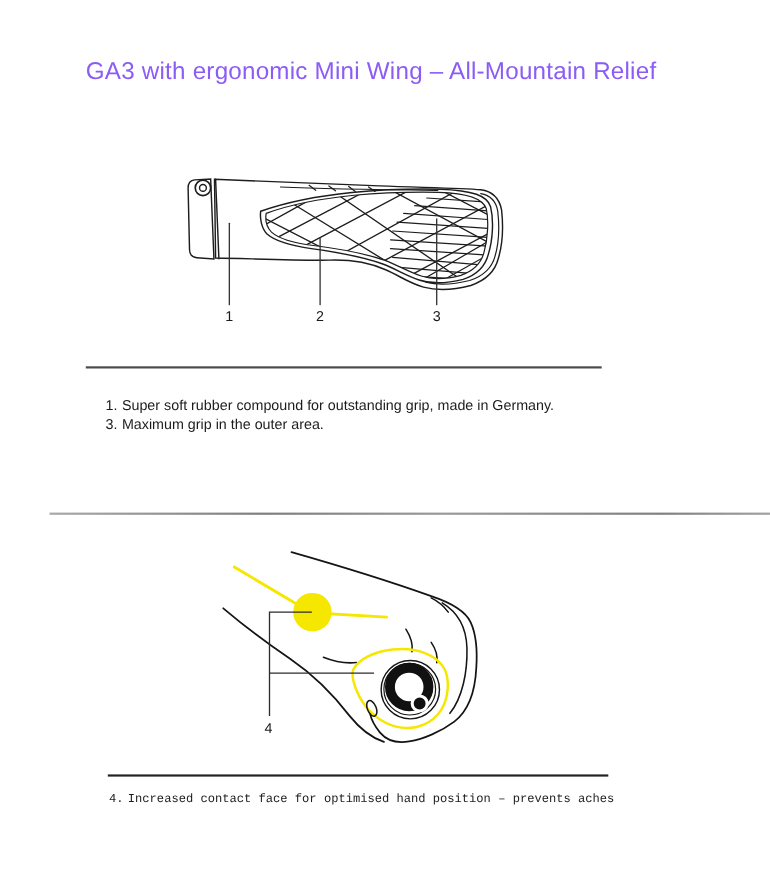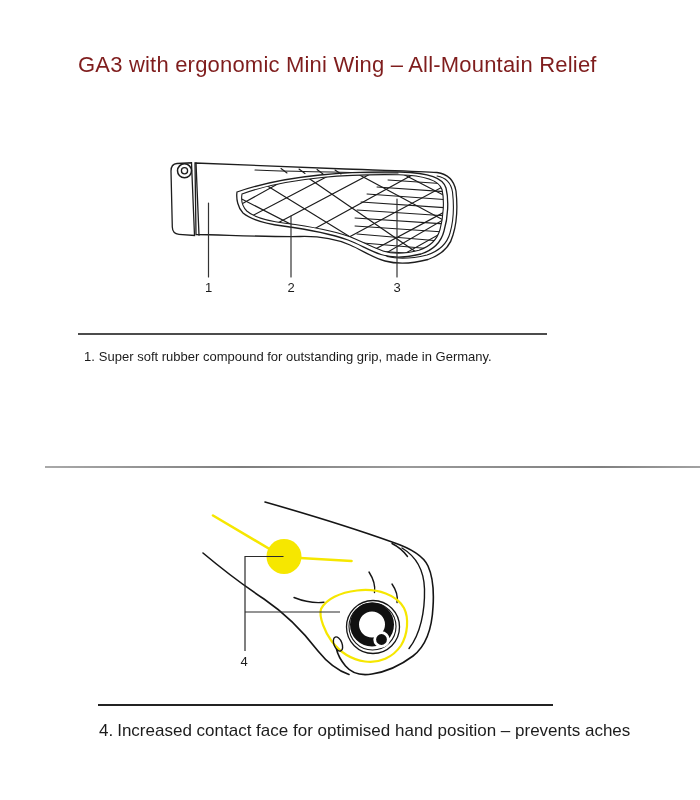--- a/index.html
+++ b/index.html
@@ -3,36 +3,36 @@
 <meta charset="utf-8">
 <style>
   html,body{margin:0;padding:0;}
   body{
     width:700px;height:800px;position:relative;background:#ffffff;
     font-family:"Liberation Sans", sans-serif;color:#1c1c1c;overflow:hidden;
   }
   .abs{position:absolute;}
   .title{
     left:78px;top:52px;width:560px;
-    font-size:22px;font-weight:400;letter-spacing:0.2px;color:#7f1d1d;
+    font-size:22px;font-weight:400;letter-spacing:0.2px;color:#8b5cf6;
     margin:0;
   }
   svg{display:block;}
   svg text{font-family:"Liberation Sans", sans-serif;fill:#1c1c1c;font-size:13px;}
   .divider{background:#4c4c4c;}
   .divider.d1{left:78px;top:333px;width:469px;height:1.6px;background:#4c4c4c;}
   .divider.d2{left:45px;top:466px;width:655px;height:2px;
     background:linear-gradient(90deg,#a9a9a9,#7e7e7e 30%,#9a9a9a 55%,#808080 85%,#a2a2a2);}
   .divider.d3{left:98px;top:704px;width:455px;height:1.7px;background:#232323;}
   .features{
-    left:84px;top:348px;margin:0;padding:0;list-style:none;
+    left:84px;top:348px;margin:12px;padding:0;list-style:none;
     font-size:13px;line-height:17.3px;color:#1c1c1c;
   }
   .caption{
-    left:99px;top:721px;margin:0;font-size:17px;color:#1c1c1c;
+    left:99px;top:721px;margin:0;font-size:11px;color:#1c1c1c;font-family:Liberation Mono, monospace;
   }
   .num{display:inline-block;margin-right:4px;}
 </style>
 </head>
 <body>
 
 <h1 class="abs title">GA3 with ergonomic Mini Wing – All-Mountain Relief</h1>
 
 <svg class="abs" style="left:150px;top:140px;" width="320" height="170" viewBox="150 140 320 170" fill="none" stroke="#1d1d1d" stroke-width="1.3" stroke-linecap="round">
 
@@ -132,20 +132,21 @@
     <text x="208.5" y="292">1</text>
     <text x="291" y="292">2</text>
     <text x="397" y="292">3</text>
   </g>
 </svg>
 
 <div class="abs divider d1"></div>
 
 <ul class="abs features">
   <li><span class="num">1.</span><span>Super soft rubber compound for outstanding grip, made in Germany.</span></li>
+  <li><span class="num">3.</span><span>Maximum grip in the outer area.</span></li>
 </ul>
 
 <div class="abs divider d2"></div>
 
 <svg class="abs" style="left:180px;top:475px;" width="290" height="205" viewBox="180 475 290 205" fill="none" stroke="#151515" stroke-width="1.6" stroke-linecap="round">
 
   <g>
     <path d="M265,502
              C300,512 350,527 392,542
              C410,548 423,555 428,566

